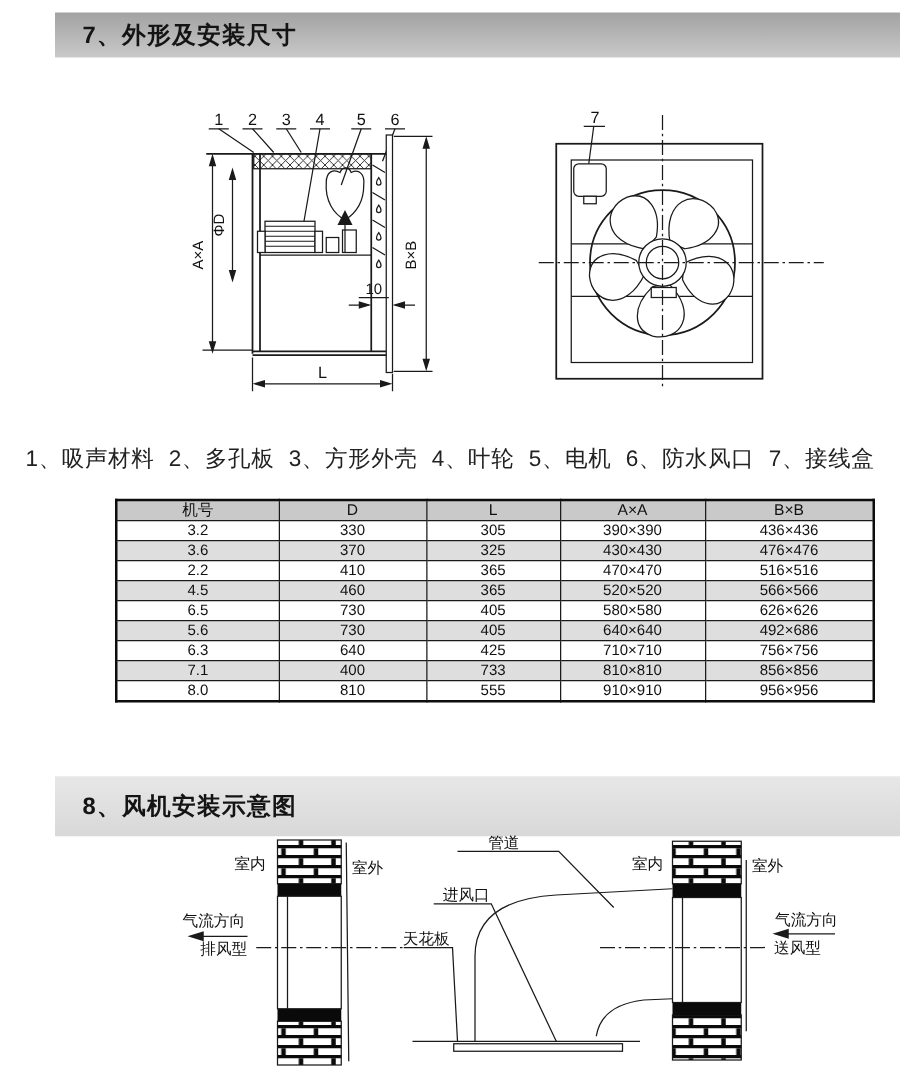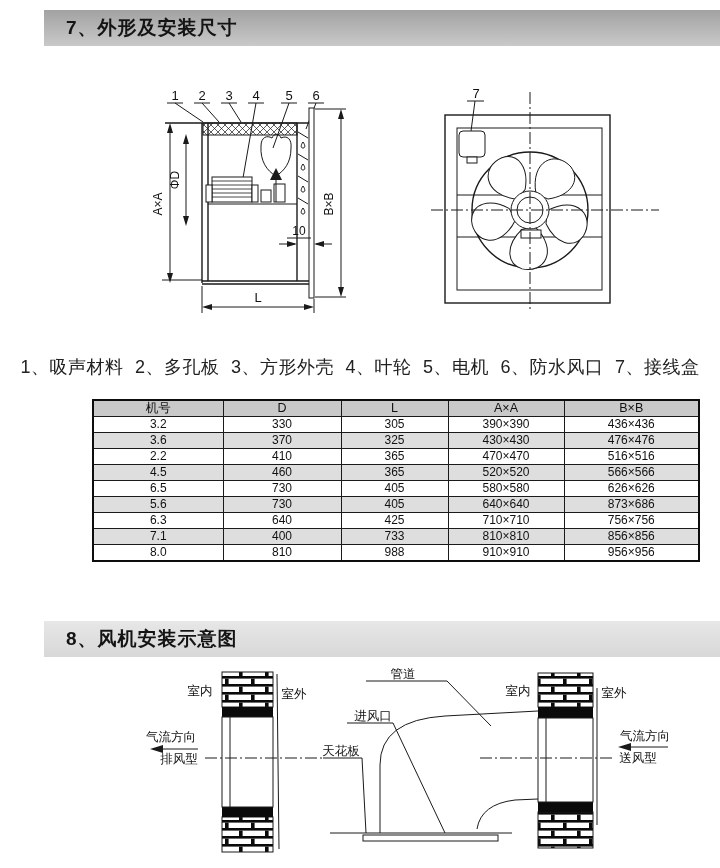--- a/index.html
+++ b/index.html
@@ -1,20 +1,20 @@
 <!DOCTYPE html>
 <html><head>
 <meta charset="utf-8">
 <style>
   html,body{margin:0;padding:0;background:#fff;}
   body{width:720px;height:868px;position:relative;font-family:"Liberation Sans",sans-serif;color:#111;}
   .page{position:absolute;inset:0;background:#fff;}
   .secbar{position:absolute;left:44px;right:0;height:36px;display:flex;align-items:center;
           background:linear-gradient(180deg,#a2a2a2 0%,#c9c9c9 100%);}
-  .secbar.light{background:linear-gradient(180deg,#e7e7e7 0%,#d8d8d8 100%);height:36px;}
+  .secbar.light{background:linear-gradient(180deg,#e7e7e7 0%,#d8d8d8 100%);height:48px;}
   .secbar .t{font-size:19px;font-weight:bold;letter-spacing:1px;padding-left:22px;color:#141414;}
   .caption{position:absolute;left:0;top:355px;width:720px;text-align:center;font-size:18px;
            letter-spacing:0.5px;word-spacing:6px;color:#222;}
   table.dim{position:absolute;left:92px;top:399px;width:606px;border-collapse:collapse;
             table-layout:fixed;font-size:12px;color:#111;}
   table.dim th,table.dim td{border:1px solid #1a1a1a;text-align:center;padding:0;height:15px;line-height:15px;font-weight:normal;}
   table.dim{border:2px solid #0d0d0d;}
   table.dim thead th{background:#c9c9c9;font-size:12.5px;}
   table.dim tbody tr:nth-child(even){background:#dedede;}
   table.dim tbody tr:nth-child(odd){background:#ffffff;}
@@ -202,40 +202,40 @@
           <td>730</td>
           <td>405</td>
           <td>580×580</td>
           <td>626×626</td>
         </tr>
         <tr>
           <td>5.6</td>
           <td>730</td>
           <td>405</td>
           <td>640×640</td>
-          <td>873×686</td>
+          <td>492×686</td>
         </tr>
         <tr>
           <td>6.3</td>
           <td>640</td>
           <td>425</td>
           <td>710×710</td>
           <td>756×756</td>
         </tr>
         <tr>
           <td>7.1</td>
           <td>400</td>
           <td>733</td>
           <td>810×810</td>
           <td>856×856</td>
         </tr>
         <tr>
           <td>8.0</td>
           <td>810</td>
-          <td>988</td>
+          <td>555</td>
           <td>910×910</td>
           <td>956×956</td>
         </tr>
       </tbody>
   </table>
 
   <div class="secbar light" style="top:621px;">
     <span class="t">8、风机安装示意图</span>
   </div>
 

